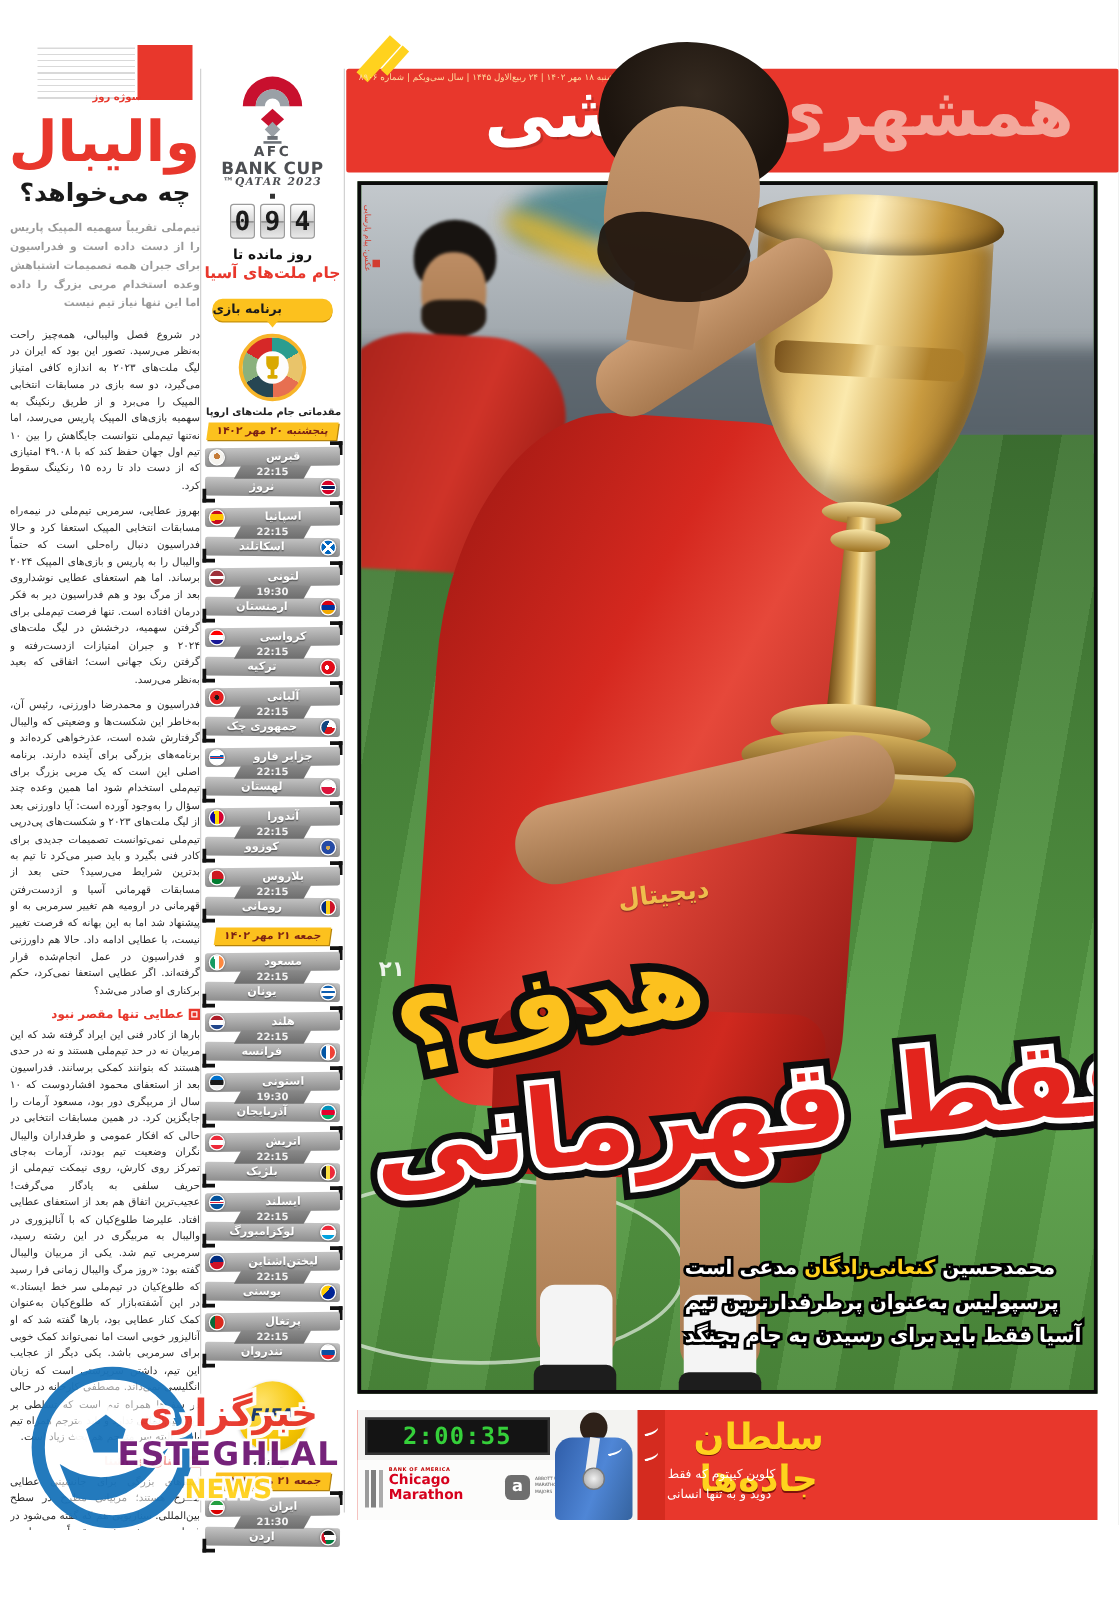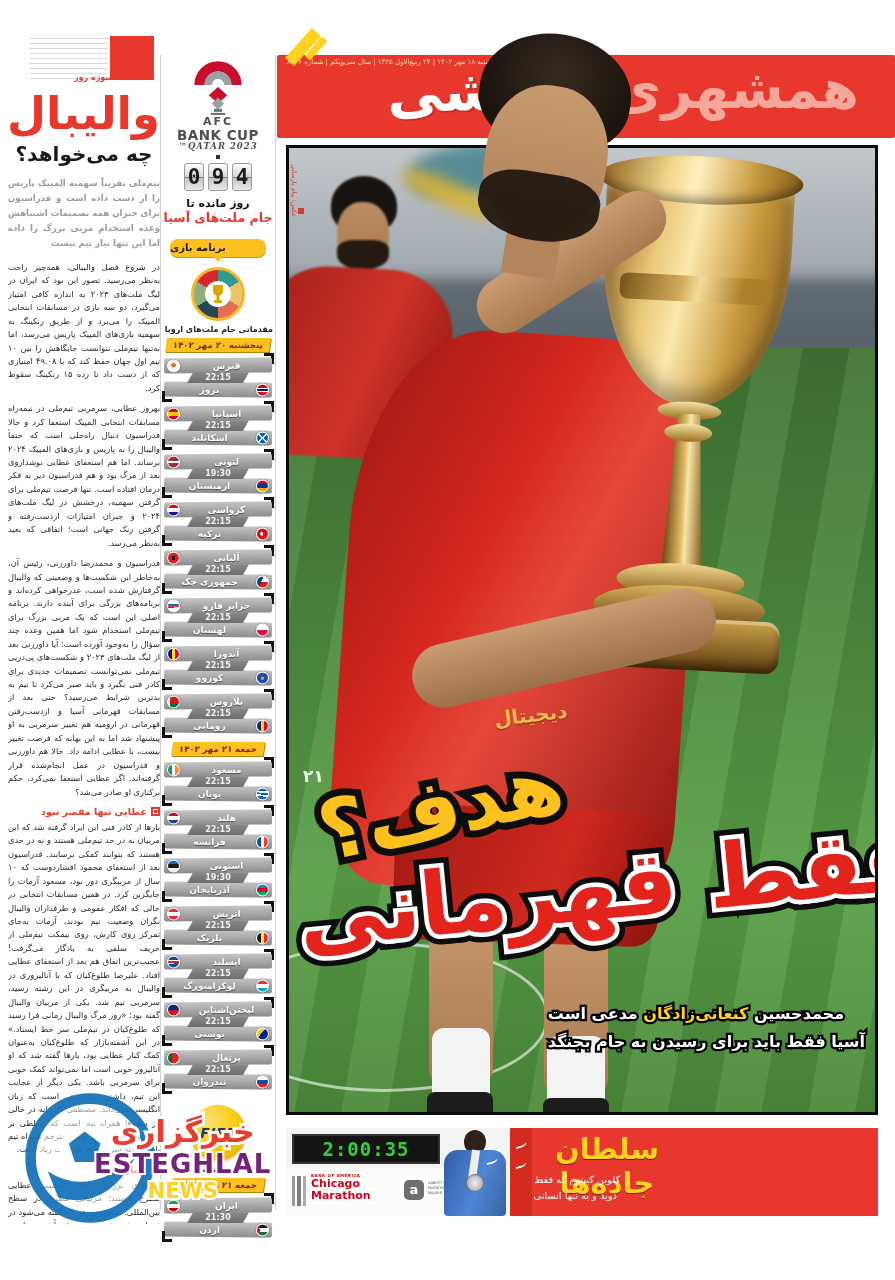--- a/index.html
+++ b/index.html
@@ -497,20 +497,21 @@
       </div>
       <div class="stk hl-red">
         <span class="back">فقط قهرمانی</span>
         <span class="mid">فقط قهرمانی</span>
         <span class="front">فقط قهرمانی</span>
         <span class="ghost">فقط قهرمانی</span>
       </div>
     </div>
     <div class="sub-lines">
       <div class="sub-line"><span>محمدحسین</span> <span class="hl">کنعانی‌زادگان</span> <span>مدعی است</span></div>
+      <div class="sub-line">پرسپولیس به‌عنوان پرطرفدارترین تیم</div>
       <div class="sub-line">آسیا فقط باید برای رسیدن به جام بجنگد</div>
     </div>
   </figure>
 
   <div class="breakout-head">
     <div class="bh-hair"></div>
       <div class="bh-neck"></div>
       <div class="bh-face"></div>
       <div class="bh-beard"></div>
   </div>

